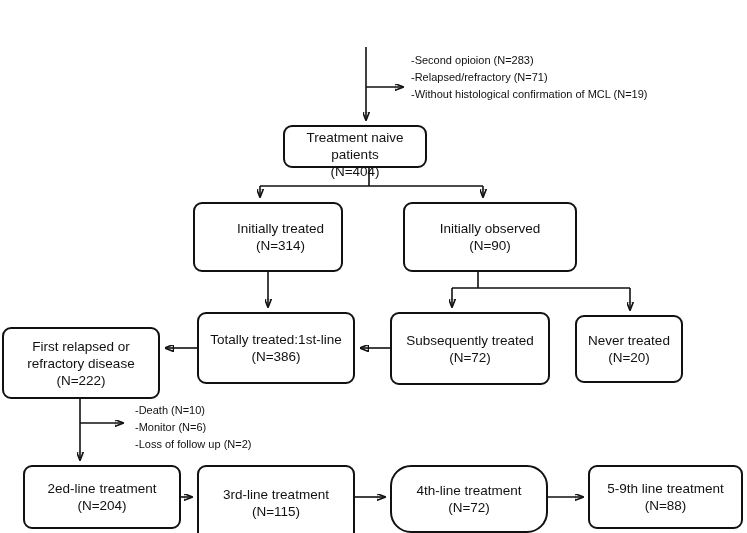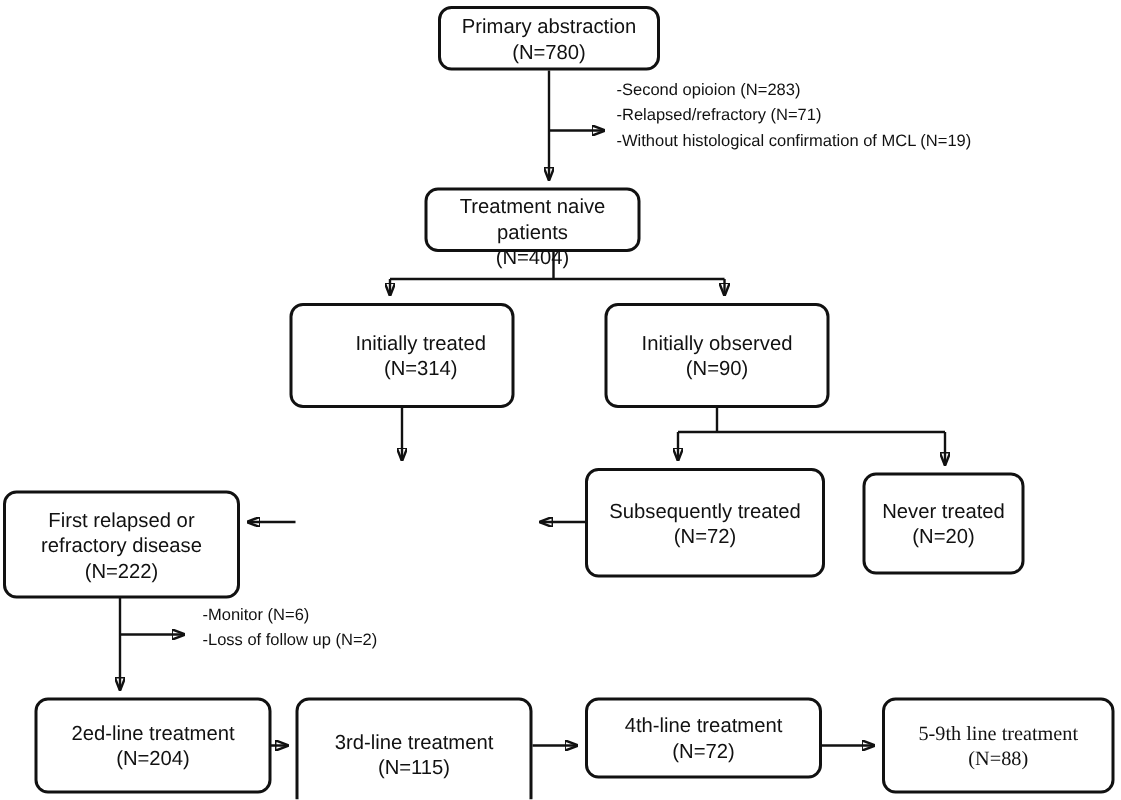--- a/index.html
+++ b/index.html
@@ -85,45 +85,45 @@
 
     <path d="M80,385 V460" marker-end="url(#arrow)"></path>
 
     <path d="M80,423 H123" marker-end="url(#arrow)"></path>
 
     <path d="M160,497 H192" marker-end="url(#arrow)"></path>
     <path d="M355,497 H385" marker-end="url(#arrow)"></path>
     <path d="M548,497 H583" marker-end="url(#arrow)"></path>
   </svg>
 
-  <div class="box" style="left:292px; top:4px; width:148px; height:43px;">
-    <div class="lbl">Primary abstraction</div>
-    <div class="cnt">(N=780)</div>
-  </div>
 
   <div class="box" style="left:283px; top:125px; width:144px; height:43px;justify-content:space-between;">
     <div class="lbl">Treatment naive patients</div>
     <div class="cnt">(N=404)</div>
   </div>
 
   <div class="box" style="left:193px; top:202px; width:150px; height:70px;padding-left:29px;">
     <div class="lbl">Initially treated</div>
     <div class="cnt">(N=314)</div>
   </div>
 
-  <div class="box" style="left:403px; top:202px; width:150px; height:70px;justify-content:center;">
+  <div class="box" style="left:403px; top:202px; width:174px; height:70px;justify-content:center;">
     <div class="lbl">Initially observed</div>
     <div class="cnt">(N=90)</div>
   </div>
 
   <div class="box" style="left:2px; top:327px; width:158px; height:72px;">
     <div class="lbl">First relapsed or refractory disease</div>
     <div class="cnt">(N=222)</div>
   </div>
 
+  <div class="box" style="left:197px; top:312px; width:158px; height:72px;">
+    <div class="lbl">Totally treated:1st-line</div>
+    <div class="cnt">(N=386)</div>
+  </div>
 
   <div class="box" style="left:390px; top:312px; width:160px; height:73px;">
     <div class="lbl">Subsequently treated</div>
     <div class="cnt">(N=72)</div>
   </div>
 
   <div class="box" style="left:575px; top:315px; width:108px; height:68px;">
     <div class="lbl">Never treated</div>
     <div class="cnt">(N=20)</div>
   </div>
@@ -131,34 +131,35 @@
   <div class="box" style="left:2px; top:465px; width:158px; height:64px;margin-left:21px;">
     <div class="lbl">2ed-line treatment</div>
     <div class="cnt">(N=204)</div>
   </div>
 
   <div class="box" style="left:197px; top:465px; width:158px; height:76px;">
     <div class="lbl">3rd-line treatment</div>
     <div class="cnt">(N=115)</div>
   </div>
 
-  <div class="box" style="left:390px; top:465px; width:158px; height:54px;">
+  <div class="box" style="left:390px; top:465px; width:158px; height:68px;border-radius:21px;">
     <div class="lbl">4th-line treatment</div>
     <div class="cnt">(N=72)</div>
   </div>
 
-  <div class="box" style="left:588px; top:465px; width:155px; height:64px;font-family:Liberation Serif, serif;">
+  <div class="box" style="left:588px; top:465px; width:155px; height:64px;">
     <div class="lbl">5-9th line treatment</div>
     <div class="cnt">(N=88)</div>
   </div>
 
   <div class="note" style="left:411px; top:52px;">
     <div>-Second opioion (N=283)</div>
     <div>-Relapsed/refractory (N=71)</div>
     <div>-Without histological confirmation of MCL (N=19)</div>
   </div>
 
   <div class="note" style="left:135px; top:402px;">
+    <div>-Death (N=10)</div>
     <div>-Monitor (N=6)</div>
     <div>-Loss of follow up (N=2)</div>
   </div>
 
 </div>
 
 </body></html>

